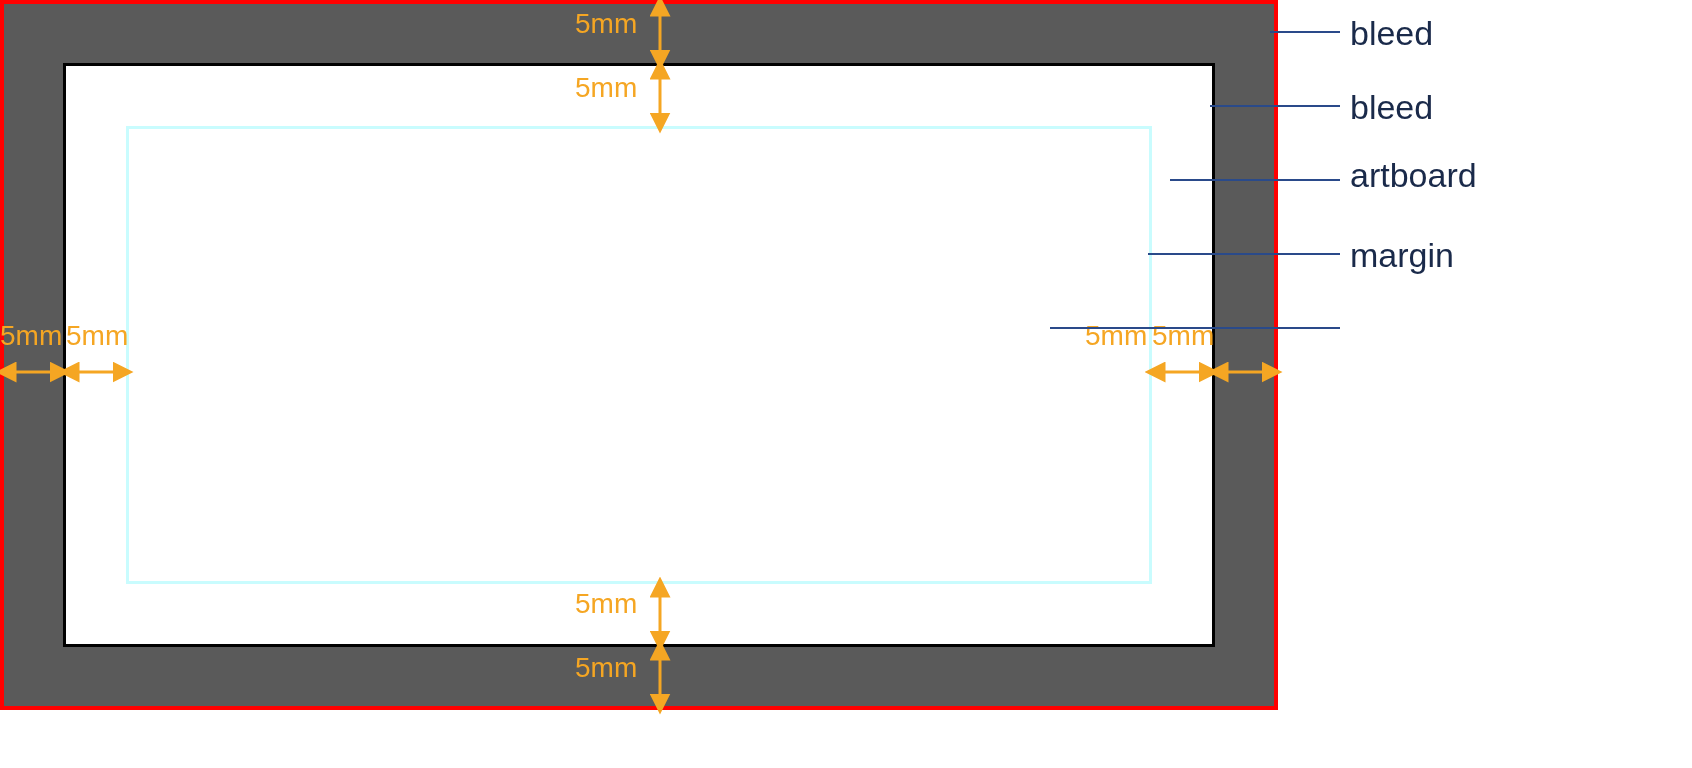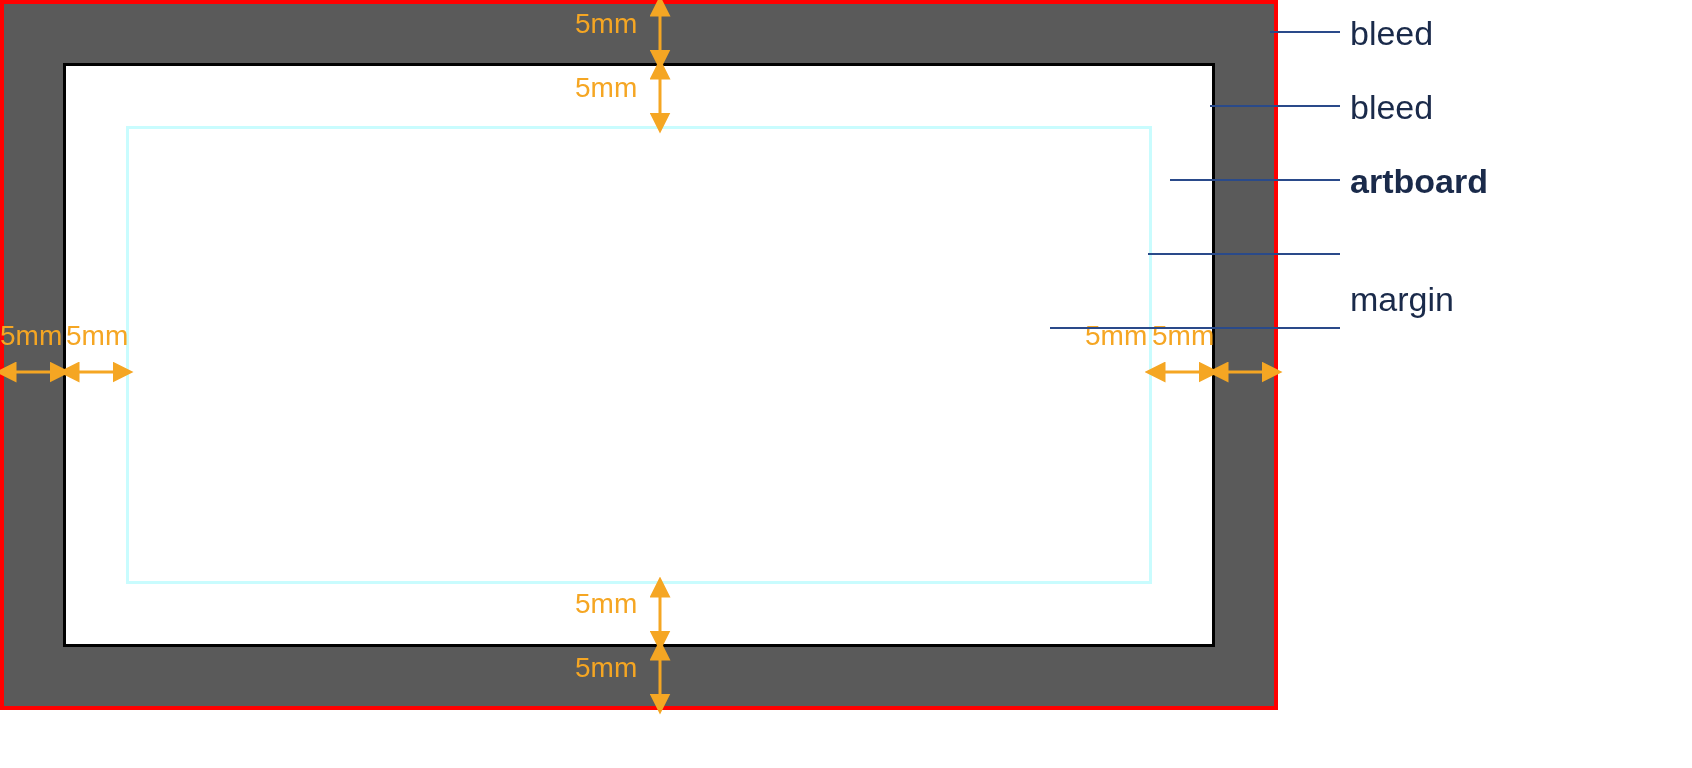--- a/index.html
+++ b/index.html
@@ -66,22 +66,22 @@
   <div class="dim-label" id="d-top-inner" style="left: 575px; top: 72px;">5mm</div>
   <div class="dim-label" id="d-bottom-inner" style="left: 575px; top: 588px;">5mm</div>
   <div class="dim-label" id="d-bottom-outer" style="left: 575px; top: 652px;">5mm</div>
   <div class="dim-label" id="d-left-outer" style="left: 0px; top: 320px;">5mm</div>
   <div class="dim-label" id="d-left-inner" style="left: 66px; top: 320px;">5mm</div>
   <div class="dim-label" id="d-right-inner" style="left: 1085px; top: 320px;">5mm</div>
   <div class="dim-label" id="d-right-outer" style="left: 1152px; top: 320px;">5mm</div>
 
   <div class="legend-label" id="l-bleed" style="left: 1350px; top: 14px;">bleed</div>
   <div class="legend-label" id="l-trim" style="left: 1350px; top: 88px;">bleed</div>
-  <div class="legend-label" id="l-artboard" style="left: 1350px; top: 162px; font-weight: bold;">artboard</div>
-  <div class="legend-label" id="l-margin" style="left: 1350px; top: 236px; margin-top: 44px;">margin</div>
+  <div class="legend-label" id="l-artboard" style="left: 1350px; top: 156px;">artboard</div>
+  <div class="legend-label" id="l-margin" style="left: 1350px; top: 236px;">margin</div>
 
   <svg class="overlay" id="svg" width="1692" height="768">
       <defs>
         <marker id="ah" viewBox="0 0 10 10" refX="5" refY="5" markerWidth="7" markerHeight="7" orient="auto-start-reverse">
           <path d="M0,0 L10,5 L0,10 z" fill="#f5a623"></path>
         </marker>
       </defs>
       <line x1="660" y1="6" x2="660" y2="60" stroke="#f5a623" stroke-width="3" marker-start="url(#ah)" marker-end="url(#ah)"></line>
       <line x1="660" y1="69" x2="660" y2="123" stroke="#f5a623" stroke-width="3" marker-start="url(#ah)" marker-end="url(#ah)"></line>
       <line x1="660" y1="587" x2="660" y2="641" stroke="#f5a623" stroke-width="3" marker-start="url(#ah)" marker-end="url(#ah)"></line>

